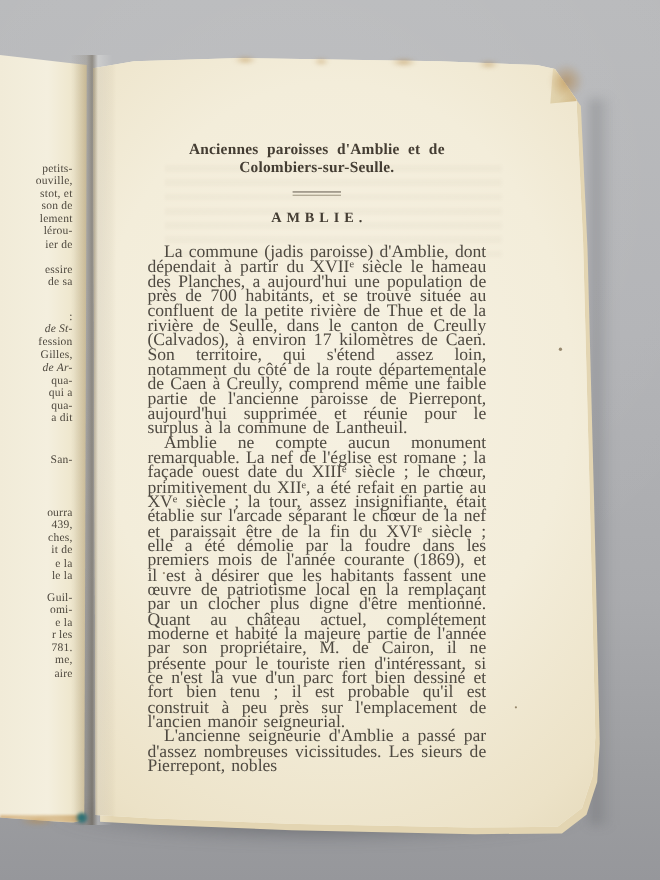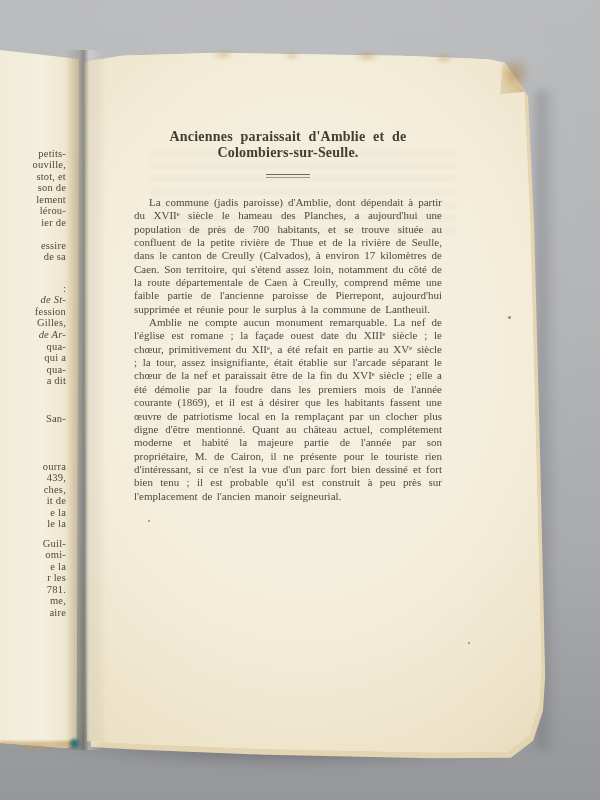--- a/index.html
+++ b/index.html
@@ -103,21 +103,21 @@
     font-size:14px;line-height:16px;word-spacing:4px;letter-spacing:.2px;color:#443d33;
   }
   .rule{
     margin:13px auto 0;width:44px;height:2px;
     border-top:1px solid #6f685a;border-bottom:1px solid #a49b85;
   }
   .section{
     margin-top:13px;text-align:center;font-weight:bold;
     font-size:13px;line-height:14px;letter-spacing:4.5px;padding-left:4.5px;color:#443d33;
   }
-  .bodytext{margin-top:18px;text-align:justify;font-size:11px;line-height:13.35px;word-spacing:1.6px;color:#4e4941;}
+  .bodytext{margin-top:18px;text-align:justify;font-size:16px;line-height:13.35px;word-spacing:1.6px;color:#4e4941;}
   .bodytext p{margin:0;text-indent:15px;}
 </style>
 </head>
 <body>
 
 <div class="photo">
 
   <div class="book-shadow"></div>
   <div class="book-shadow-right"></div>
 
@@ -162,25 +162,27 @@
   <div class="right-page">
     <div class="inner-shade"></div>
     <div class="dog-ear"></div>
   </div>
 
   <div class="gutter"></div>
 
   <div class="ghost"></div>
 
   <div class="content">
-    <div class="subtitle">Anciennes paraissait d'Amblie et de Colombiers-sur-Seulle.</div>
+    <div class="subtitle">Anciennes paroisses d'Amblie et de Colombiers-sur-Seulle.</div>
     <div class="rule"></div>
+    <div class="section">AMBLIE.</div>
     <div class="bodytext">
       <p>La commune (jadis paroisse) d'Amblie, dont dépendait à partir du XVIIᵉ siècle le hameau des Planches, a aujourd'hui une population de près de 700 habitants, et se trouve située au confluent de la petite rivière de Thue et de la rivière de Seulle, dans le canton de Creully (Calvados), à environ 17 kilomètres de Caen. Son territoire, qui s'étend assez loin, notamment du côté de la route départementale de Caen à Creully, comprend même une faible partie de l'ancienne paroisse de Pierrepont, aujourd'hui supprimée et réunie pour le surplus à la commune de Lantheuil.</p>
       <p>Amblie ne compte aucun monument remarquable. La nef de l'église est romane ; la façade ouest date du XIIIᵉ siècle ; le chœur, primitivement du XIIᵉ, a été refait en partie au XVᵉ siècle ; la tour, assez insignifiante, était établie sur l'arcade séparant le chœur de la nef et paraissait être de la fin du XVIᵉ siècle ; elle a été démolie par la foudre dans les premiers mois de l'année courante (1869), et il est à désirer que les habitants fassent une œuvre de patriotisme local en la remplaçant par un clocher plus digne d'être mentionné. Quant au château actuel, complétement moderne et habité la majeure partie de l'année par son propriétaire, M. de Cairon, il ne présente pour le touriste rien d'intéressant, si ce n'est la vue d'un parc fort bien dessiné et fort bien tenu ; il est probable qu'il est construit à peu près sur l'emplacement de l'ancien manoir seigneurial.</p>
+      <p>L'ancienne seigneurie d'Amblie a passé par d'assez nombreuses vicissitudes. Les sieurs de Pierrepont, nobles</p>
     </div>
   </div>
 
   <div class="stain corner"></div>
   <div class="stain top1"></div>
   <div class="stain top2"></div>
   <div class="stain top3"></div>
   <div class="stain top4"></div>
   <div class="stain teal"></div>
   <div class="stain bottomtan"></div>

